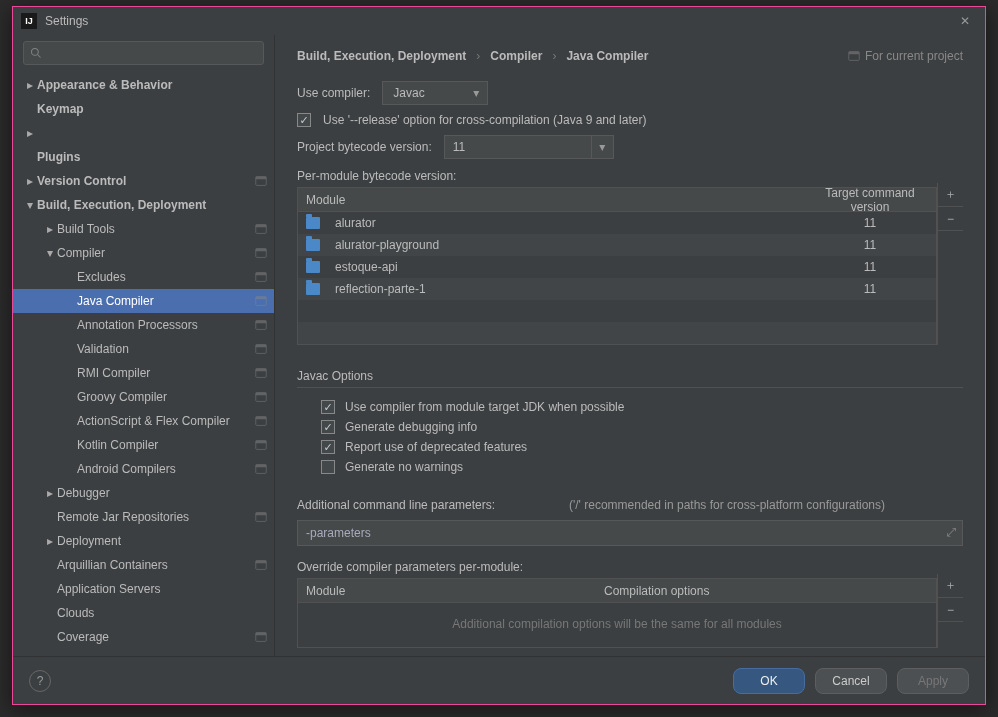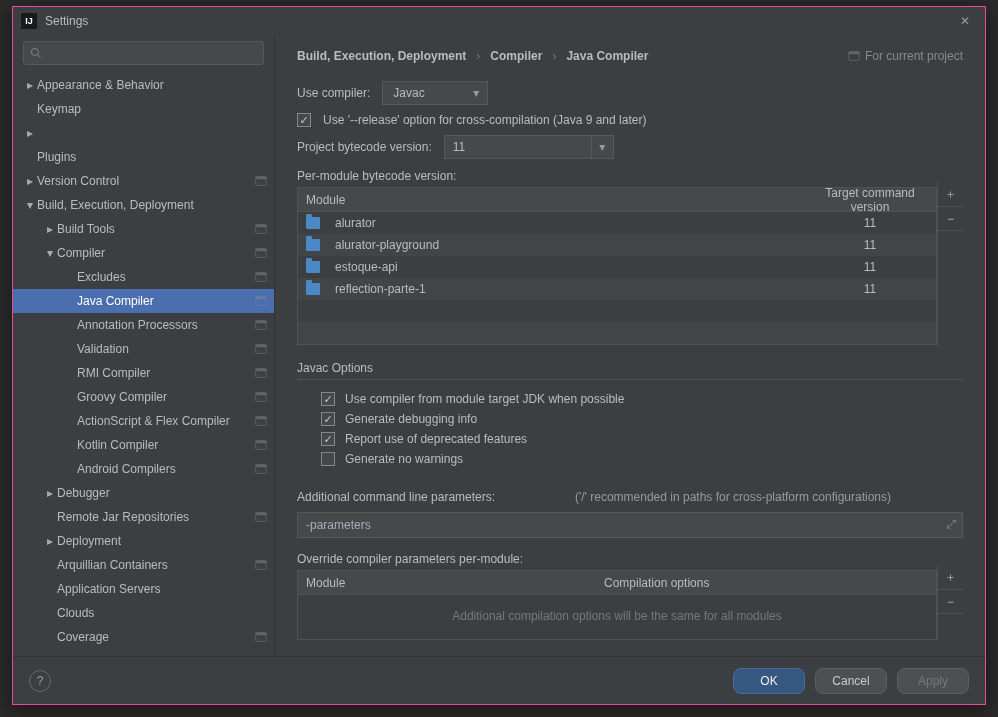--- a/index.html
+++ b/index.html
@@ -24,37 +24,37 @@
 .close-x{width:24px;height:24px;display:flex;align-items:center;justify-content:center;color:#999;cursor:pointer}
 .body{flex:1;display:flex;overflow:hidden}
 .sidebar{width:262px;border-right:1px solid #323232;display:flex;flex-direction:column;background:#3c3f41}
 .search{margin:6px 10px 4px 10px;height:24px;background:var(--input-bg);border:1px solid #585858;border-radius:3px;display:flex;align-items:center;padding:0 6px}
 .search svg{opacity:.6}
 .tree{flex:1;overflow:auto;padding-top:4px}
 .tree-row{height:24px;display:flex;align-items:center;padding-right:6px;cursor:pointer}
 .tree-row.sel{background:var(--selected);color:#fff}
 .tree-row .arrow{width:14px;display:inline-flex;justify-content:center;color:#aaa}
 .tree-row .label{flex:1;white-space:nowrap}
-.tree-row.bold .label{font-weight:400}
+.tree-row.bold .label{font-weight:700}
 .scope-ico{width:14px;height:14px;opacity:.5}
 .depth-0{padding-left:10px}.depth-1{padding-left:30px}.depth-2{padding-left:50px}
 .content{flex:1;display:flex;flex-direction:column;overflow:hidden}
 .crumb-bar{display:flex;align-items:center;padding:14px 22px 10px 22px;gap:10px}
 .crumbs{flex:1;display:flex;align-items:center;gap:10px;color:var(--text);font-weight:600}
 .crumbs .sep{color:#777;font-weight:normal}
 .proj-hint{color:#888;display:flex;align-items:center;gap:4px}
 .scroll{flex:1;overflow:auto;padding:0 22px 20px 22px}
 .row{display:flex;align-items:center;gap:12px;margin:8px 0}
 .lbl{color:var(--text)}
 .select{background:var(--input-bg);border:1px solid #585858;height:24px;display:flex;align-items:center;padding:0 8px 0 10px;gap:30px}
 .select .caret{margin-left:auto;color:#999}
 .select.wide{min-width:106px}
 .chk{width:14px;height:14px;border:1px solid #888;background:#43494a;display:inline-flex;align-items:center;justify-content:center;color:#ddd;font-size:10px}
 .chk.checked::after{content:"✓";color:#c9c9c9;font-size:11px;line-height:1}
-.section{margin-top:16px;color:var(--text)}
+.section{margin-top:24px;color:var(--text)}
 hr.div{border:none;border-top:1px solid #515151;margin:4px 0 12px 0}
 .table{border:1px solid #515151;margin-top:4px}
 .thead,.trow{display:flex}
 .thead{background:var(--header);border-bottom:1px solid #515151;height:24px;align-items:center}
 .th{padding:0 8px;color:#bbb}
 .th.mod{flex:1}
 .th.ver{width:132px;text-align:center}
 .trow{height:22px;align-items:center}
 .trow:nth-child(even){background:var(--row-alt)}
 .td{padding:0 8px}
@@ -372,21 +372,21 @@
             <div class="opt-row">
               <span class="chk checked"></span>
               <span class="lbl">Report use of deprecated features</span>
             </div>
             <div class="opt-row">
               <span class="chk"></span>
               <span class="lbl">Generate no warnings</span>
             </div>
           </div>
 
-        <div class="row" style="margin-top:24px;align-items:center;gap:8px">
+        <div class="row" style="margin-top:24px;align-items:center;gap:2px">
           <span class="lbl" style="flex:0 0 270px">Additional command line parameters:</span>
           <span class="hint">('/' recommended in paths for cross-platform configurations)</span>
         </div>
         <div class="input-line">
           <span>-parameters</span>
           <span class="expand-ico">⤢</span>
         </div>
 
         <div style="margin-top:14px" class="lbl">Override compiler parameters per-module:</div>
         <div class="table-wrap">

